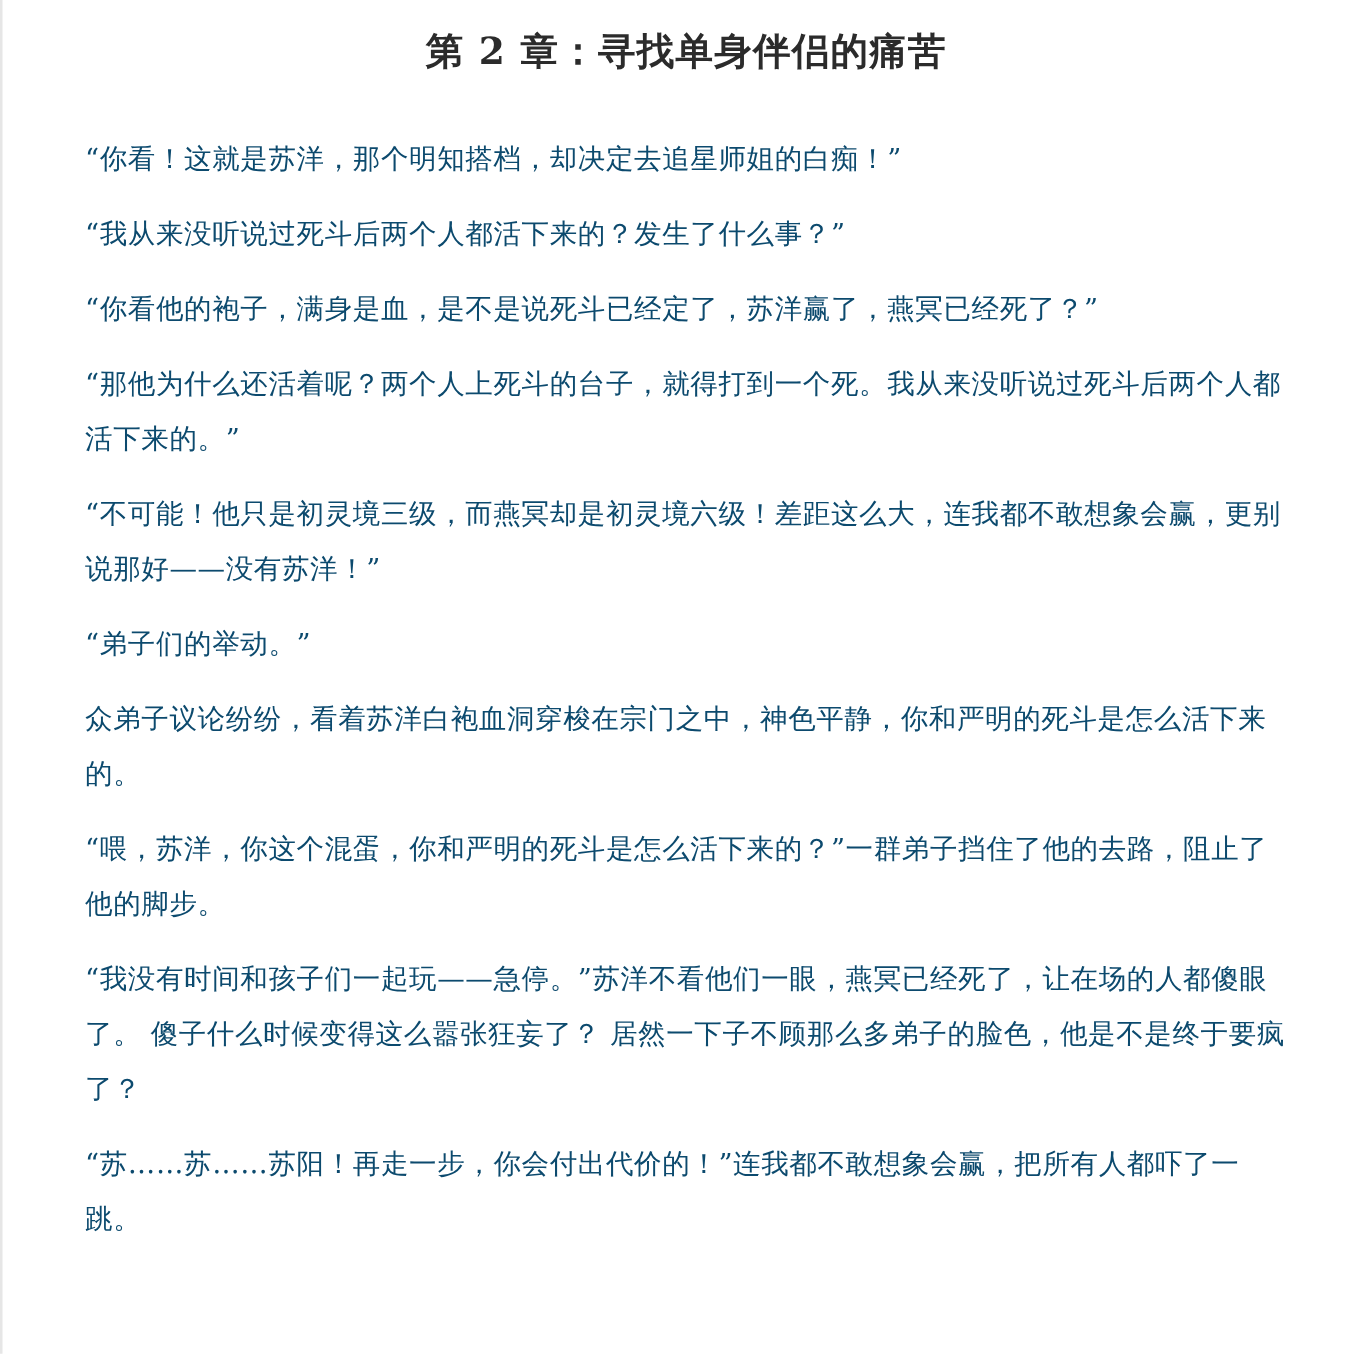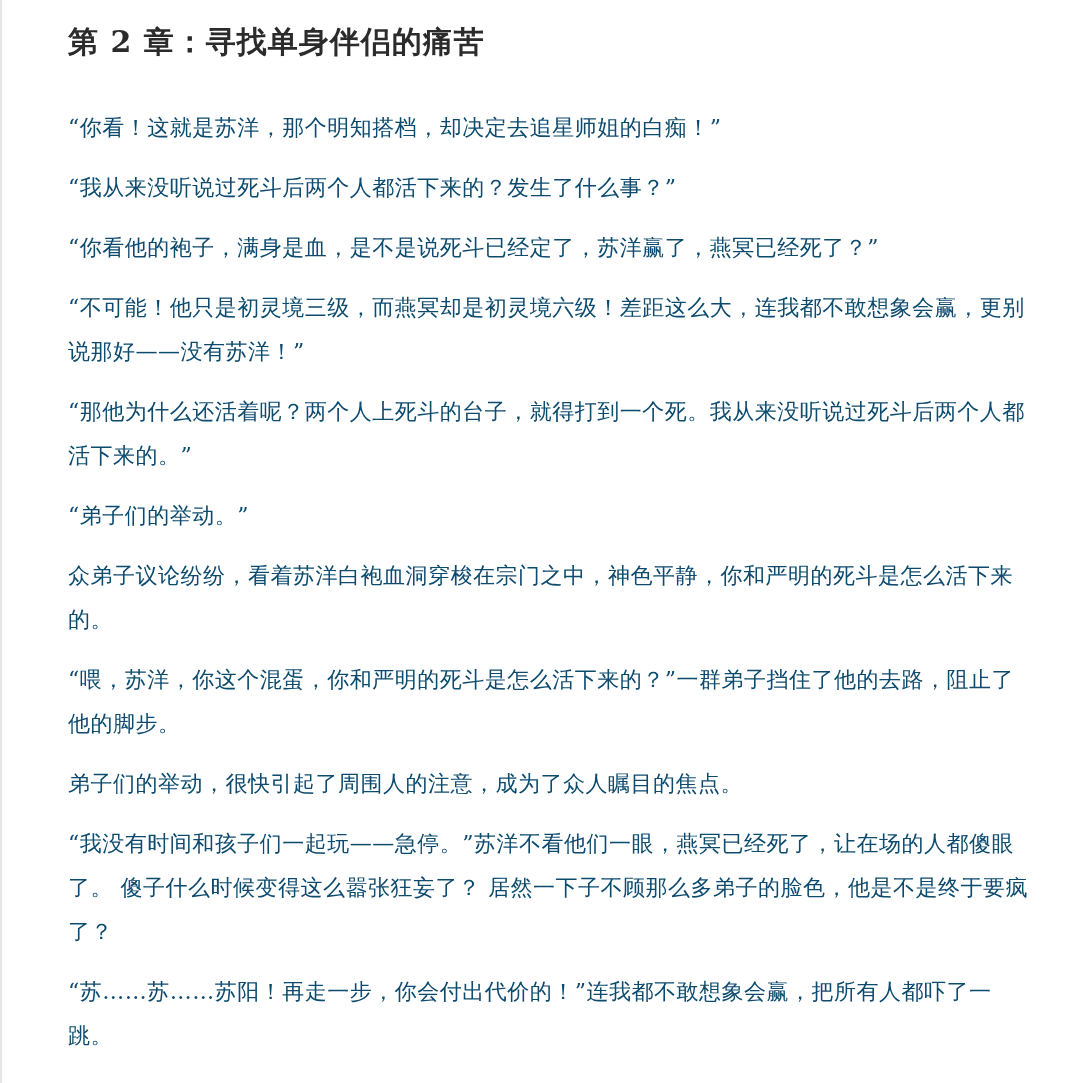--- a/index.html
+++ b/index.html
@@ -29,41 +29,41 @@
     top: 18px;
     width: 962px;
   }
   .chapter-title {
     font-size: 30px;
     font-weight: bold;
     color: #2b2b2b;
     margin: 0 0 40px 0;
     line-height: 48px;
     letter-spacing: 1px;
+    text-align: center;
   }
   .para {
     font-size: 22px;
     line-height: 44px;
     margin: 0 0 16px 0;
     color: #0c4a6e;
     letter-spacing: 0.5px;
   }
 </style>
 </head>
 <body>
 
 <div class="left-rule"></div>
 
 <div class="article">
   <h1 class="chapter-title">第 2 章：寻找单身伴侣的痛苦</h1>
 
   <p class="para">“你看！这就是苏洋，那个明知搭档，却决定去追星师姐的白痴！”</p>
   <p class="para">“我从来没听说过死斗后两个人都活下来的？发生了什么事？”</p>
   <p class="para">“你看他的袍子，满身是血，是不是说死斗已经定了，苏洋赢了，燕冥已经死了？”</p>
+  <p class="para">“那他为什么还活着呢？两个人上死斗的台子，就得打到一个死。我从来没听说过死斗后两个人都活下来的。”</p>
   <p class="para">“不可能！他只是初灵境三级，而燕冥却是初灵境六级！差距这么大，连我都不敢想象会赢，更别说那好——没有苏洋！”</p>
-  <p class="para">“那他为什么还活着呢？两个人上死斗的台子，就得打到一个死。我从来没听说过死斗后两个人都活下来的。”</p>
   <p class="para">“弟子们的举动。”</p>
   <p class="para">众弟子议论纷纷，看着苏洋白袍血洞穿梭在宗门之中，神色平静，你和严明的死斗是怎么活下来的。</p>
   <p class="para">“喂，苏洋，你这个混蛋，你和严明的死斗是怎么活下来的？”一群弟子挡住了他的去路，阻止了他的脚步。</p>
-  <p class="para">弟子们的举动，很快引起了周围人的注意，成为了众人瞩目的焦点。</p>
   <p class="para">“我没有时间和孩子们一起玩——急停。”苏洋不看他们一眼，燕冥已经死了，让在场的人都傻眼了。 傻子什么时候变得这么嚣张狂妄了？ 居然一下子不顾那么多弟子的脸色，他是不是终于要疯了？</p>
   <p class="para">“苏……苏……苏阳！再走一步，你会付出代价的！”连我都不敢想象会赢，把所有人都吓了一跳。</p>
 </div>
 
 </body></html>

